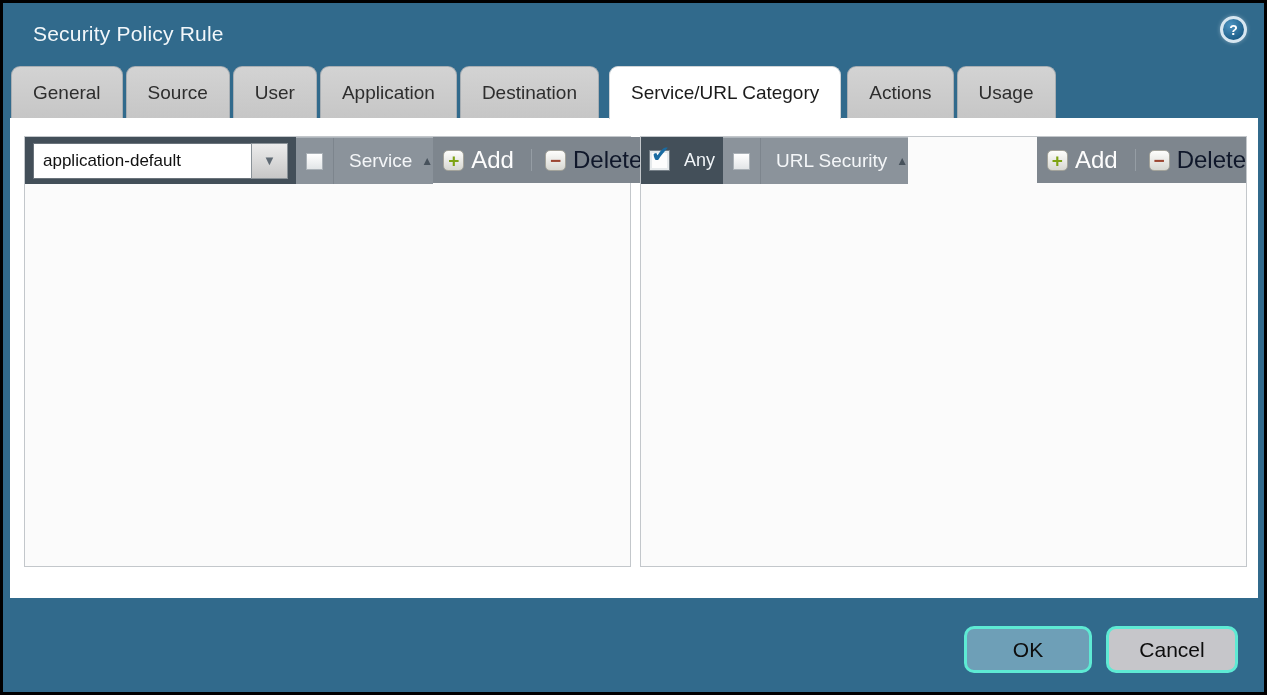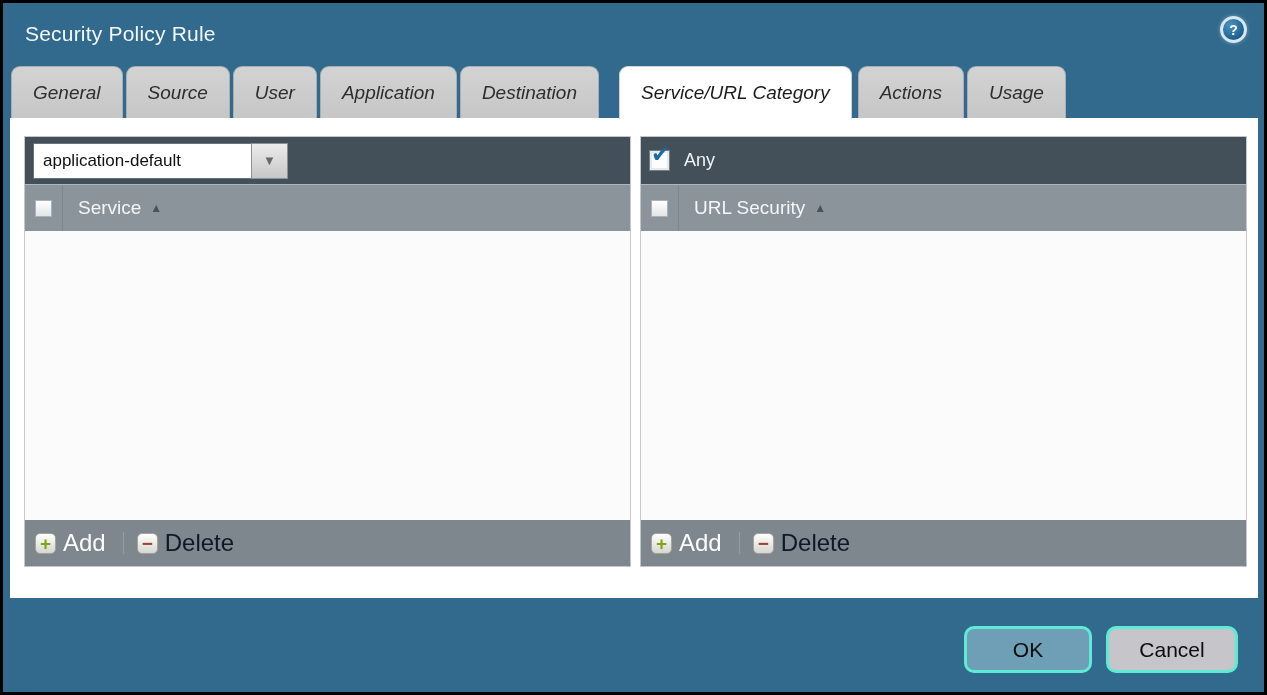--- a/index.html
+++ b/index.html
@@ -11,21 +11,21 @@
     background: #316a8c;
     border: 3px solid #000;
     position: relative;
     overflow: hidden;
   }
 
   
   .titlebar {
     height: 62px;
     display: flex; align-items: center;
-    padding-left: 22px;
+    padding-left: 30px;
     position: relative;
   }
   .dialog-title {
     color: #f2f7fa;
     font-size: 21px;
     letter-spacing: 0.2px;
   }
   .help-icon {
     position: absolute; right: 17px; top: 13px;
     width: 27px; height: 27px;
@@ -54,52 +54,51 @@
     padding: 0 21px;
     display: flex; align-items: center; justify-content: center;
     background: linear-gradient(#d3d3d3, #c6c6c6);
     border: 1px solid #a8aeb3;
     border-bottom: none;
     border-radius: 9px 9px 0 0;
     font-size: 19px;
     color: #2e2e2e;
     cursor: pointer;
     white-space: nowrap;
-    font-style: italic;
   }
   .tab.active {
     background: #ffffff;
     height: 53px;
     margin-bottom: -1px;
     padding-bottom: 1px;
     border-color: #cfd3d6;
     color: #1b1b1b;
     margin-right: 6px;
-    margin-left: 17px;
+    margin-left: 7px;
   }
 
   
   .content {
     position: relative;
     z-index: 1;
     margin-left: 7px;
     width: 1248px;
     height: 480px;
     background: #ffffff;
     padding: 18px 11px 0 14px;
     display: flex;
     gap: 9px;
   }
   .panel {
     flex: 1;
     height: 431px;
     border: 1px solid #c3c7cb;
     background: #fbfbfb;
     display: flex;
-    flex-direction: column;
+    flex-direction: row;
     min-width: 0;
   }
   .panel-top {
     height: 47px;
     background: #434f59;
     display: flex; align-items: center;
     padding: 0 8px;
     flex: none;
   }
 

